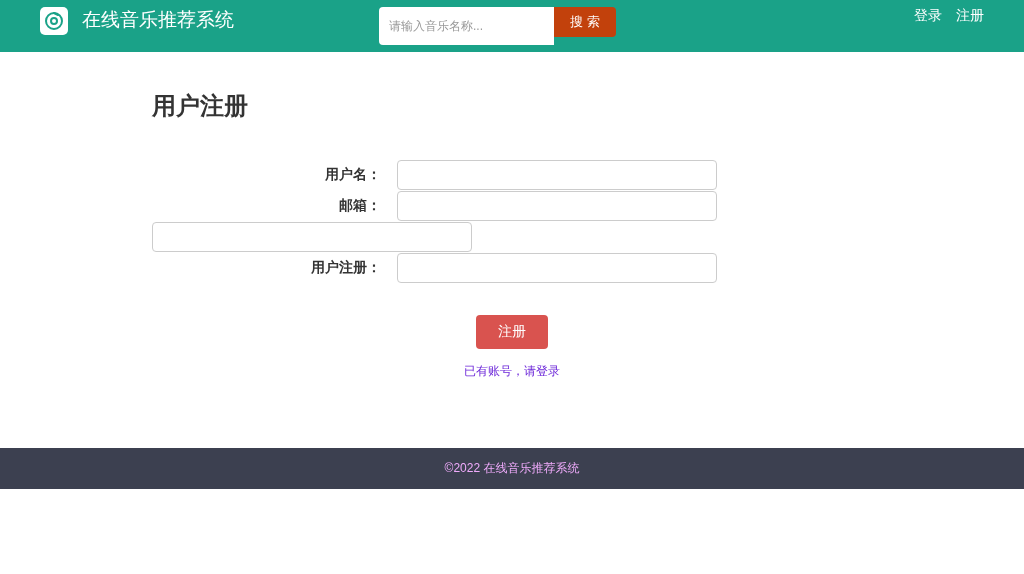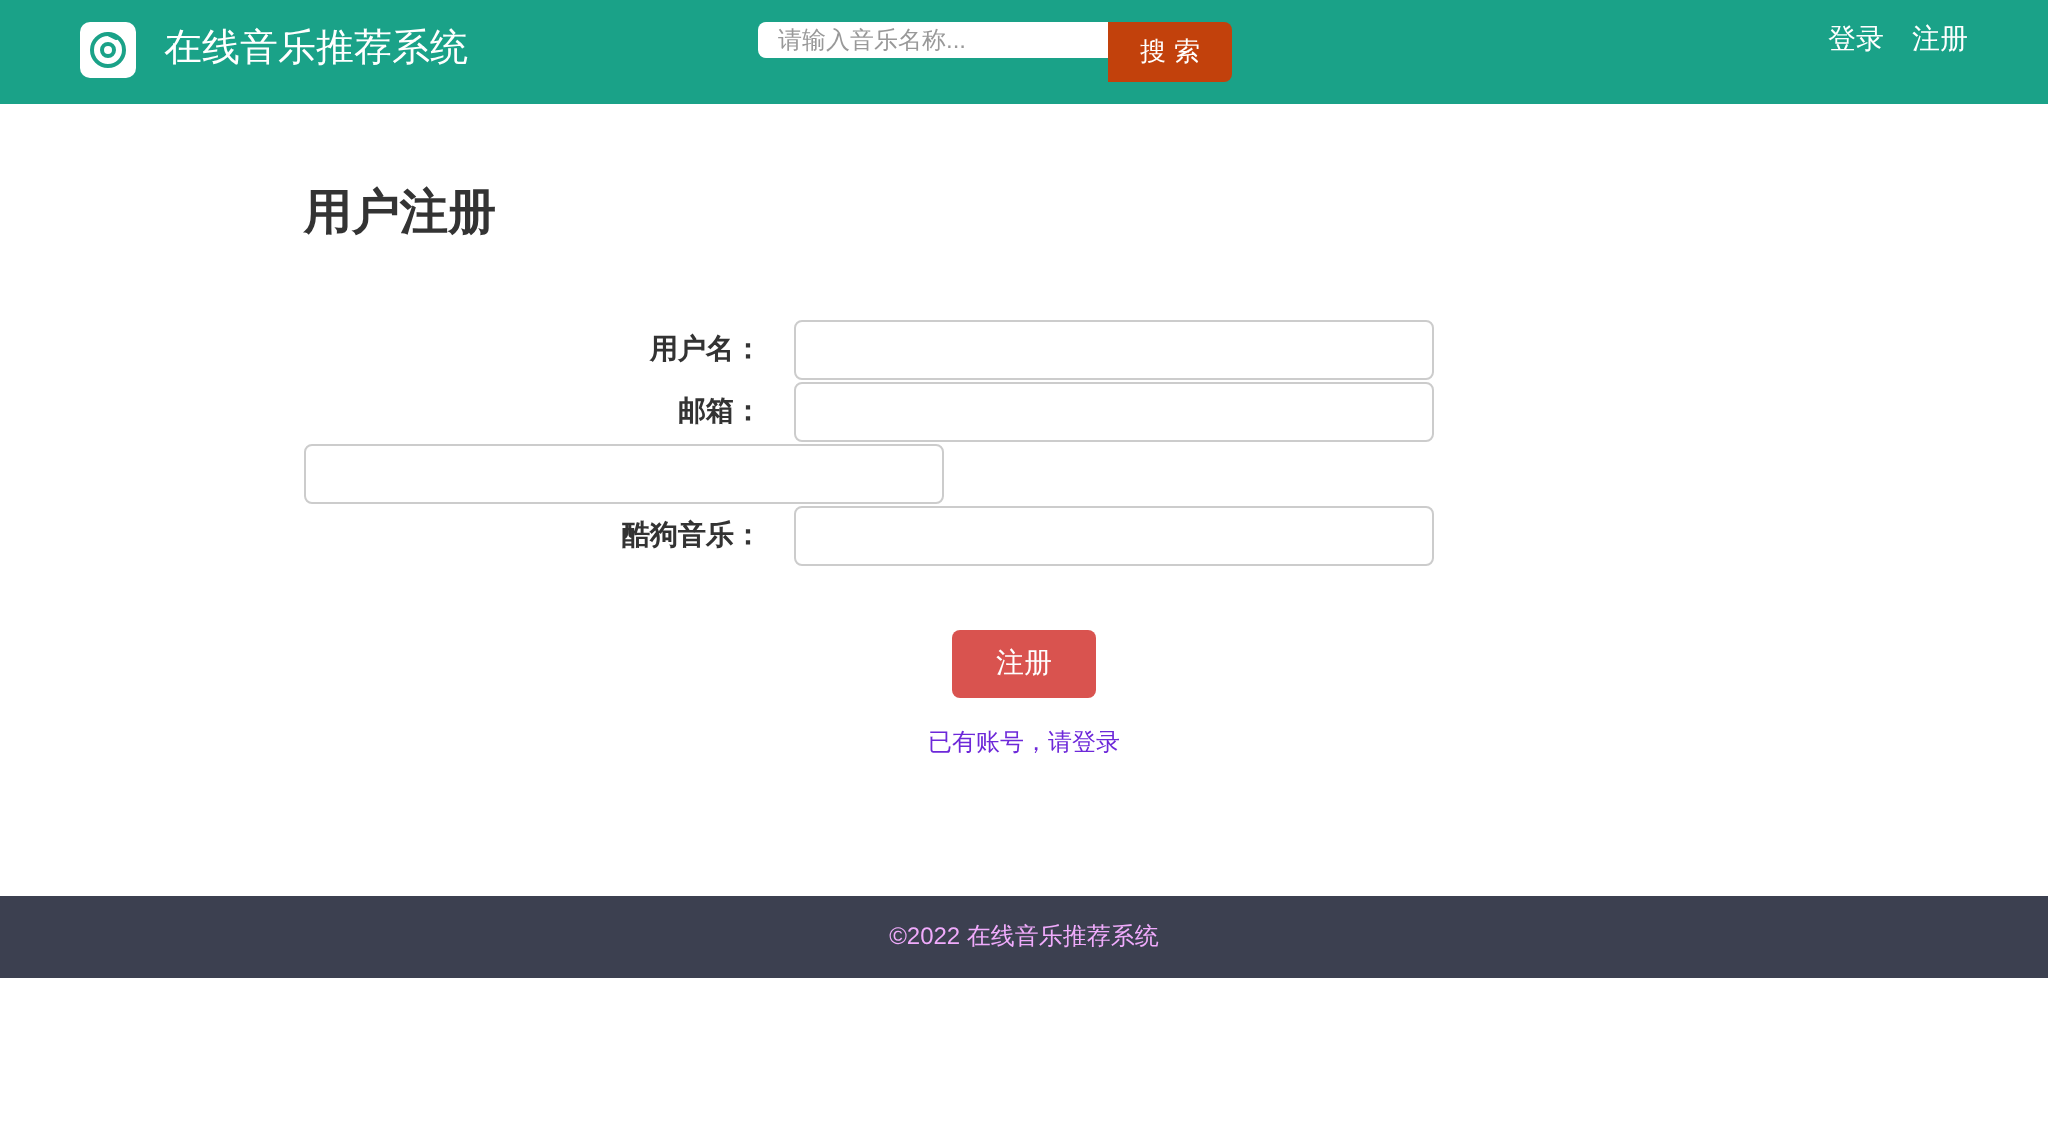--- a/index.html
+++ b/index.html
@@ -41,21 +41,21 @@
       font-size: 19px;
       font-weight: 500;
       white-space: nowrap;
     }
     .search-group {
       display: flex;
       margin-left: 145px;
     }
     .search-input {
       width: 175px;
-      height: 18px;
+      height: 38px;
       border: none;
       border-radius: 4px 0 0 4px;
       padding: 0 10px;
       font-size: 12px;
       outline: none;
       color: #0c4a6e;
     }
     .search-input::placeholder {
       color: #999;
     }
@@ -193,21 +193,21 @@
   <div class="form-row">
     <label class="form-label">邮箱：</label>
     <input class="form-input" type="text" style="">
   </div>
 
   <div class="form-row">
     <input class="form-input" type="password" style="">
   </div>
 
   <div class="form-row">
-    <label class="form-label">酷狗音乐：</label>
+    <label class="form-label">用户注册：</label>
     <input class="form-input" type="password" style="">
   </div>
 
   <div class="form-actions">
     <button class="submit-btn">注册</button>
   </div>
 
   <div class="login-hint">已有账号，请登录</div>
 </div>
 

